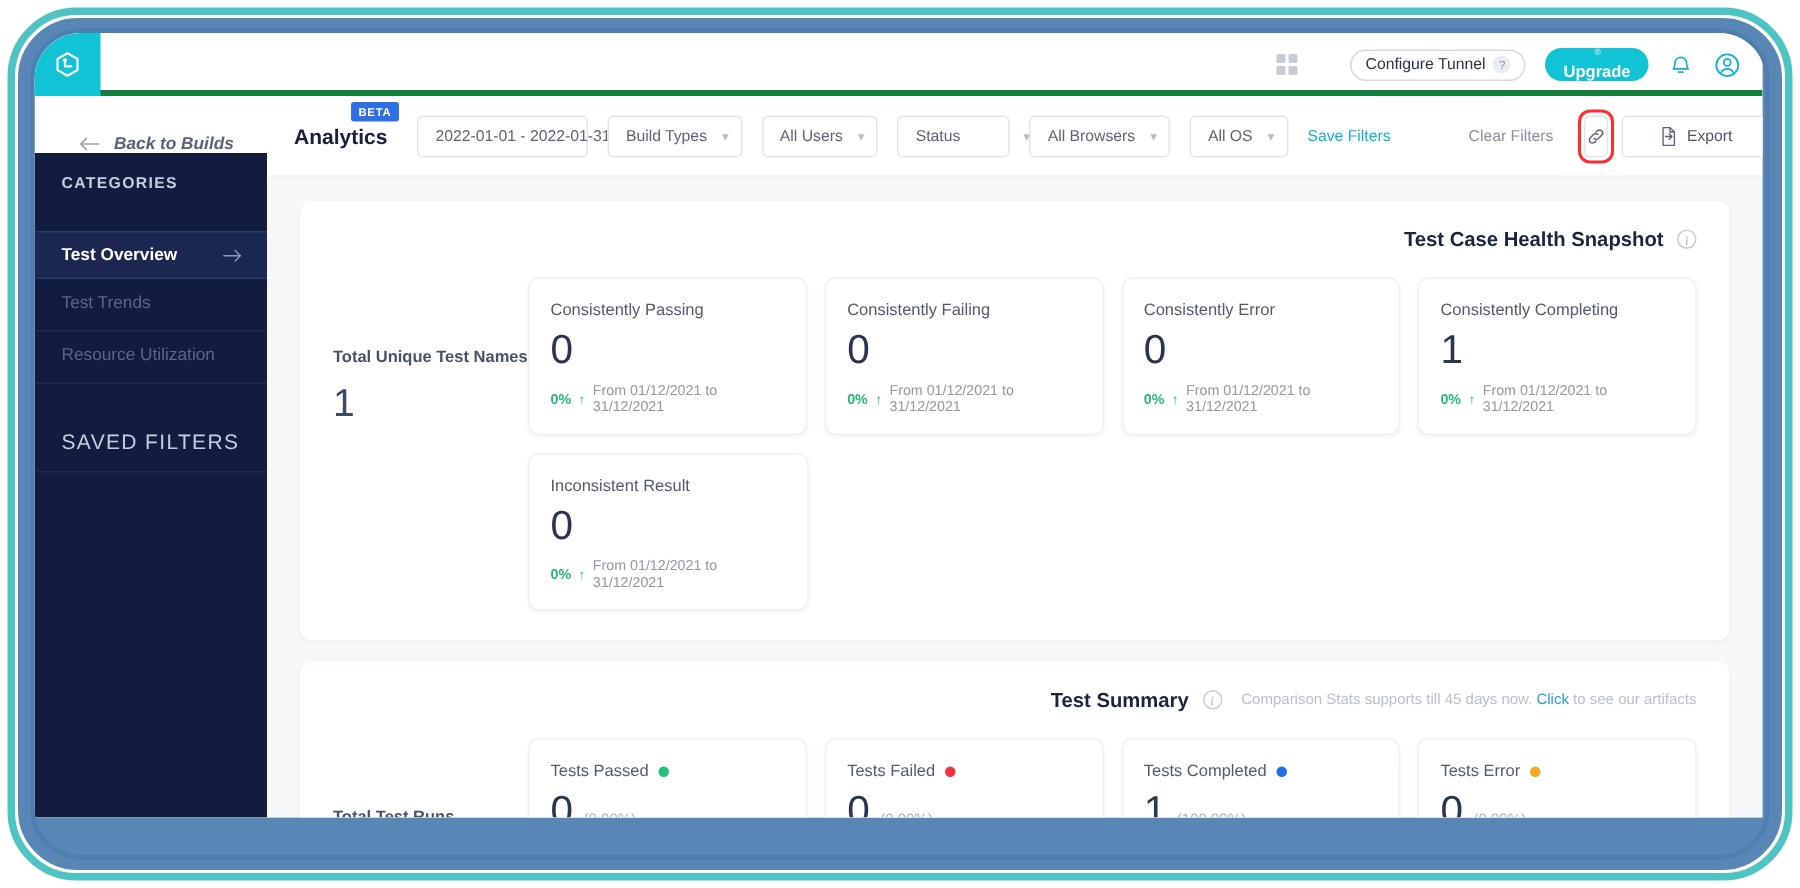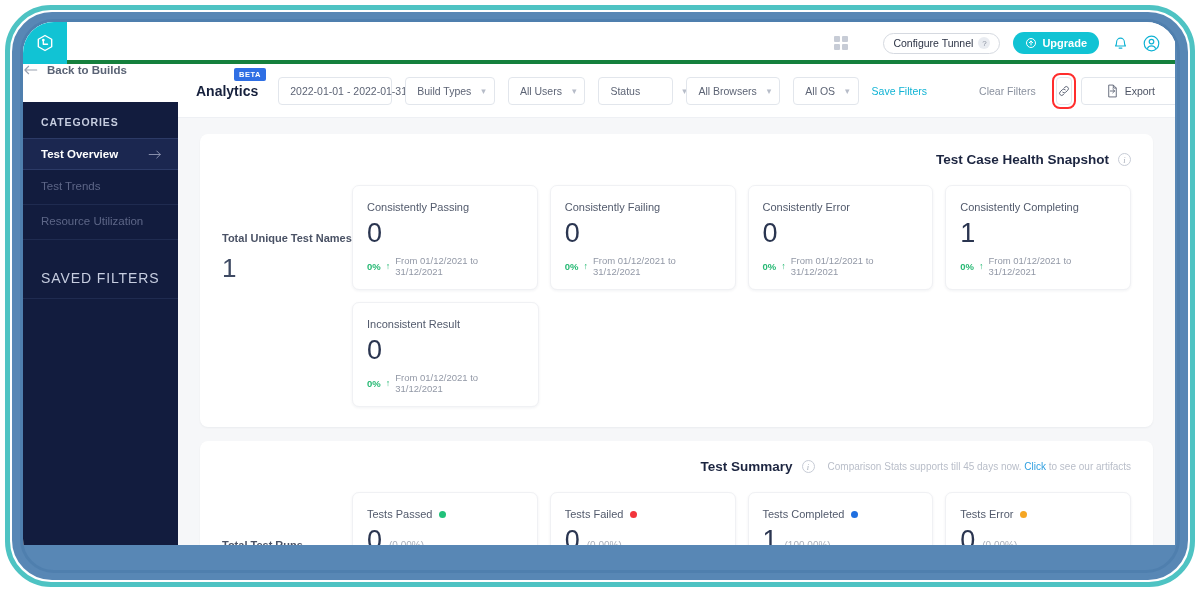--- a/index.html
+++ b/index.html
@@ -71,36 +71,37 @@
   .q-circ {
     width: 12px; height: 12px; border-radius: 50%;
     background: #e9ecf1; color: #8c93a1;
     font-size: 8px; display: flex; align-items: center; justify-content: center;
   }
   .upgrade-btn {
     height: 22px; border-radius: 12px; background: #11c3d4; color: #fff;
     display: flex; align-items: center; gap: 5px;
     padding: 0 12px; font-size: 11px; font-weight: bold; border: none;
     white-space: nowrap;
+    flex-direction: column;
   }
 
   
   .sidebar {
     position: absolute; left: 0; top: 42px;
     width: 155px; height: 481px;
     background: #121c3e;
   }
   .back-builds {
     height: 38px; background: #ffffff;
-    display: flex; align-items: flex-start; gap: 9px;
-    padding-left: 0;
-    font-size: 11.5px; color: #5a6375; font-weight: bold;
+    display: flex; align-items: flex-end; gap: 9px;
+    padding-left: 29px;
+    font-size: 11.5px; color: #5a6375; font-weight: bold; font-style: italic;
   }
   .cat-head {
-    padding: 14px 0 10px 18px;
+    padding: 14px 0 26px 18px;
     font-size: 10.5px; letter-spacing: 0.9px; color: #c6cde0;
     font-weight: bold;
   }
   .side-item {
     height: 32px; display: flex; align-items: center;
     padding: 0 16px 0 18px; font-size: 11.5px;
     justify-content: space-between;
   }
   .side-item.active {
     background: #1b2750; color: #ffffff; font-weight: bold;

